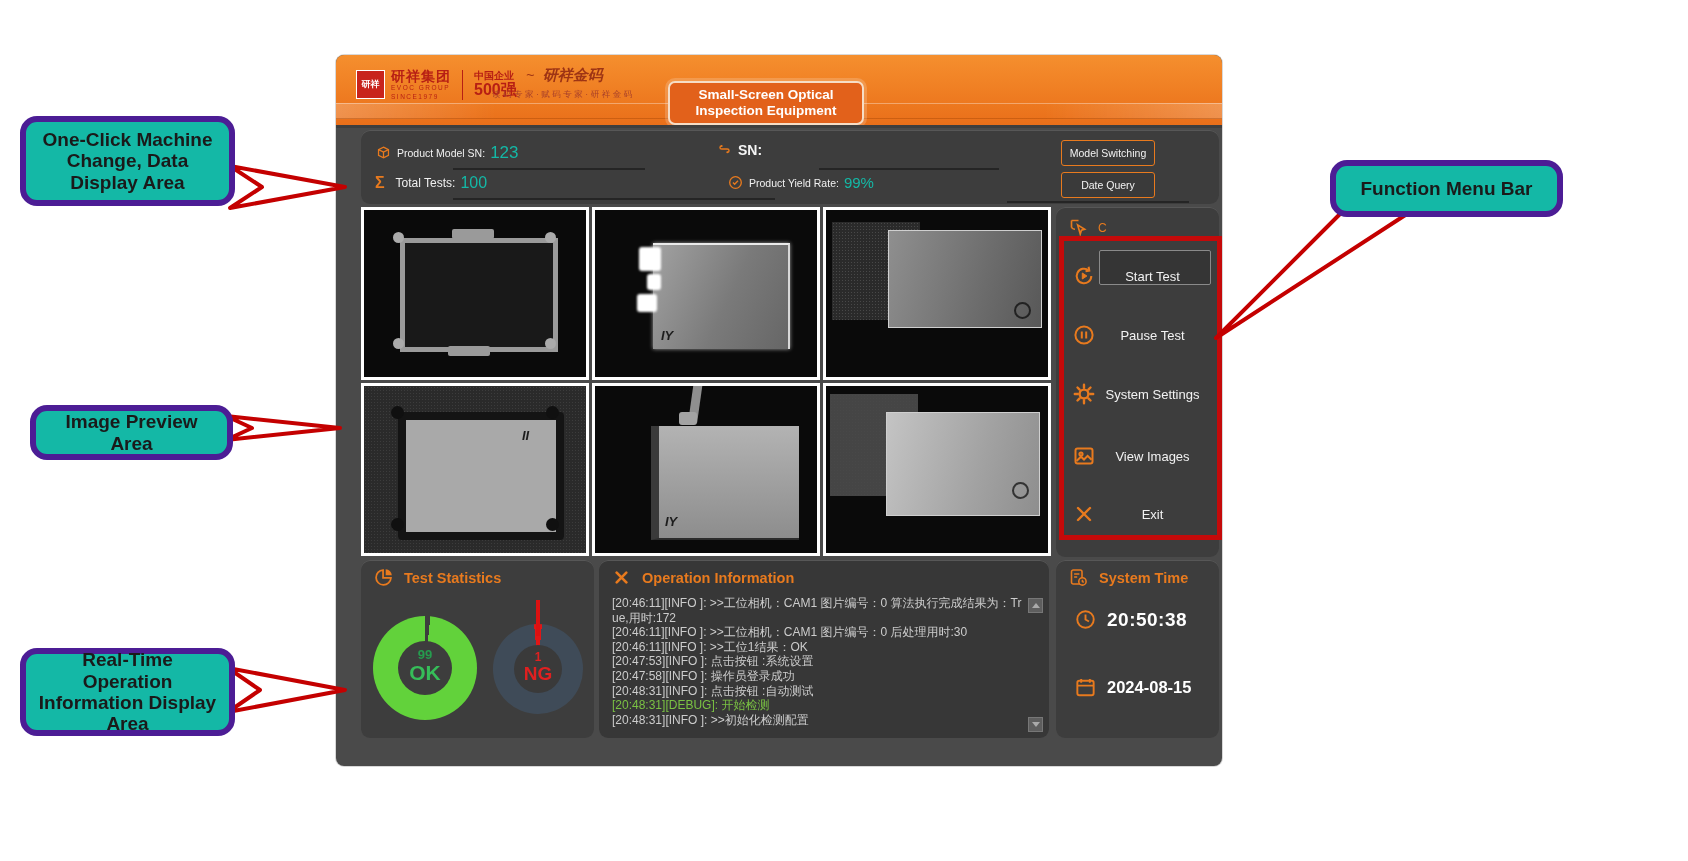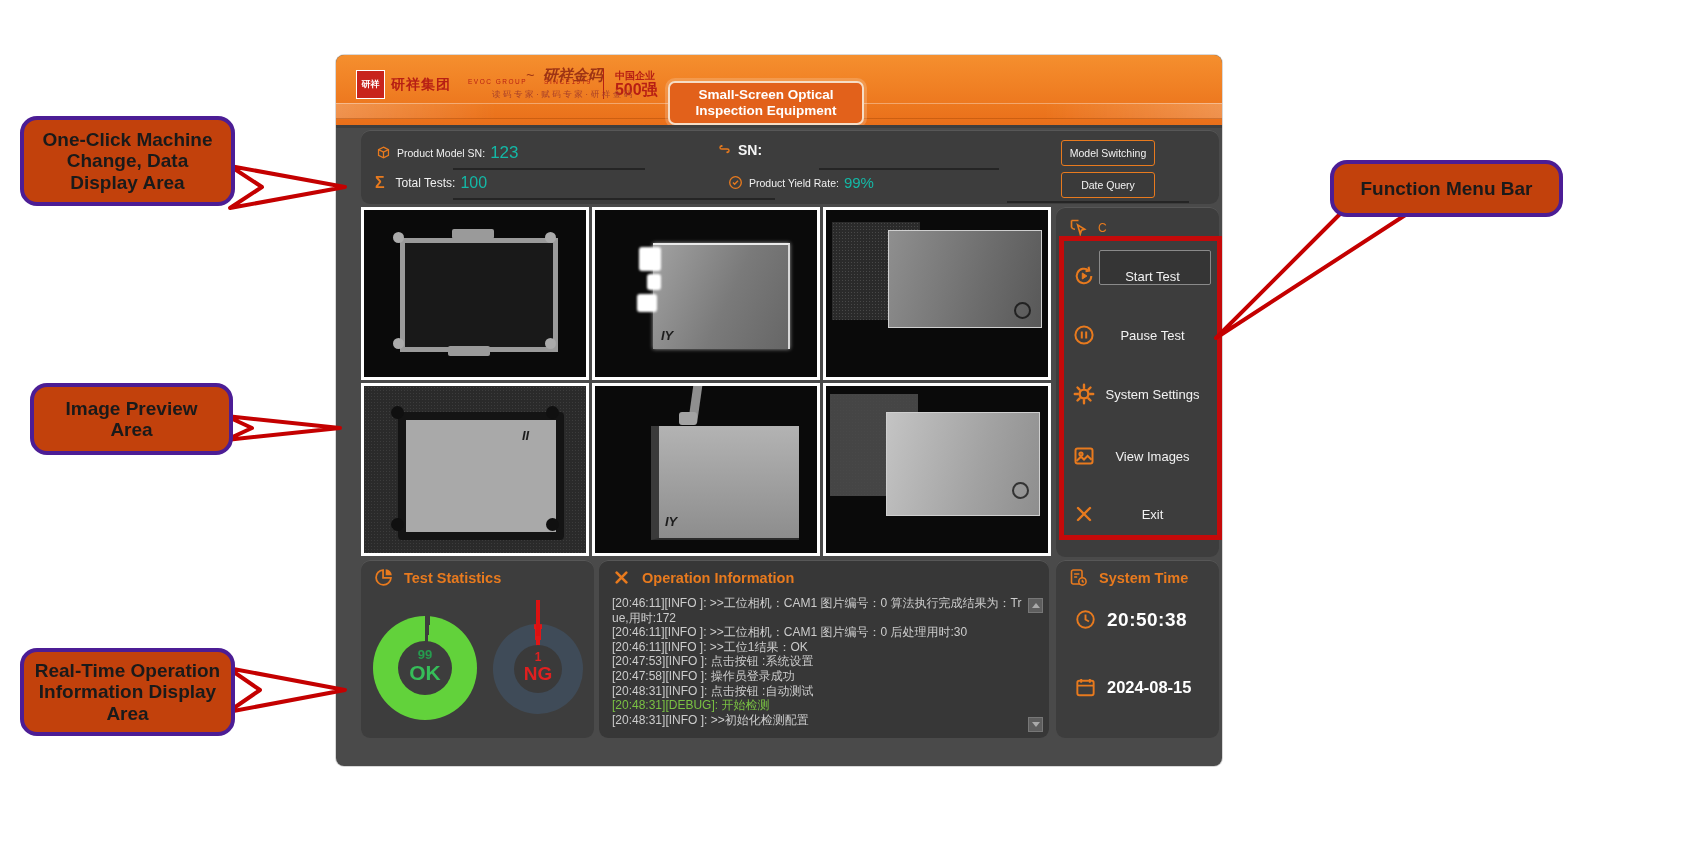--- a/index.html
+++ b/index.html
@@ -13,21 +13,21 @@
        background:linear-gradient(180deg,#f58f2e 0%,#ef7d22 55%,#e96f1a 100%);overflow:hidden;}
   .hdr-circuit{position:absolute;left:0;bottom:6px;width:100%;height:14px;
        background:linear-gradient(90deg,rgba(255,255,255,.22),rgba(255,255,255,0) 18%,rgba(255,255,255,0) 80%,rgba(255,255,255,.22));
        border-top:1px solid rgba(255,255,255,.35);border-bottom:1px solid rgba(150,60,0,.35);}
   .win-body{position:absolute;left:0;top:70px;width:886px;height:617px;background:#4a4a4a;border-top:3px solid #3e3e3e;}
 
   
   .logo{position:absolute;left:20px;top:14px;display:flex;align-items:center;gap:6px;}
   .logo-mark{width:27px;height:27px;background:#c8241c;color:#fff;font-size:9px;font-weight:bold;
        display:flex;align-items:center;justify-content:center;border:1px solid #fff;line-height:1;}
-  .logo-col{display:flex;line-height:1;gap:17px;}
+  .logo-col{display:flex;flex-direction:column;line-height:1;}
   .logo-name{color:#b71f14;font-weight:bold;font-size:14px;letter-spacing:1px;}
   .logo-sub{color:#b71f14;font-size:6.5px;letter-spacing:1.5px;margin-top:2px;}
   .logo-div{width:1px;height:30px;background:#b71f14;margin:0 5px;}
   .rank-col{display:flex;flex-direction:column;line-height:1;}
   .rank-top{color:#b71f14;font-size:10px;font-weight:bold;}
   .rank-bot{color:#b71f14;font-size:16px;font-weight:bold;margin-top:1px;}
   .brandline{position:absolute;left:190px;top:12px;line-height:1;}
   .brand-script{color:#9e3414;font-size:15px;font-weight:bold;font-style:italic;}
   .brand-flourish{color:#9e3414;font-size:14px;font-style:italic;margin-right:4px;}
   .tagline{position:absolute;left:156px;top:34px;color:#a8402a;font-size:8.5px;letter-spacing:2.5px;}
@@ -110,25 +110,25 @@
   .tri-down{width:0;height:0;border-left:4px solid transparent;border-right:4px solid transparent;border-top:5px solid #aaa;}
 
   .time-row{position:absolute;display:flex;align-items:center;gap:10px;color:#ffffff;}
   .time-txt{font-size:19px;font-weight:bold;letter-spacing:.5px;}
   .date-txt{font-size:16.5px;font-weight:bold;}
   .icon22{width:23px;height:23px;}
 
   
   .red-rect{position:absolute;left:1059px;top:236px;width:153px;height:294px;border:5px solid #c40a0a;z-index:5;}
   .tails{position:absolute;left:0;top:0;width:1688px;height:861px;z-index:6;pointer-events:none;}
-  .bubble{position:absolute;background:#c2410c;border:4px solid #4c1d95;border-radius:17px;z-index:7;
+  .bubble{position:absolute;background:#14b8a6;border:6px solid #4c1d95;border-radius:17px;z-index:7;
         display:flex;align-items:center;justify-content:center;text-align:center;
         color:#1a1a1a;font-size:19px;font-weight:600;line-height:1.12;padding:4px 10px;box-sizing:border-box;}
   .bubble1{left:20px;top:116px;width:215px;height:90px;}
-  .bubble2{left:30px;top:383px;width:203px;height:72px;}
+  .bubble2{left:30px;top:405px;width:203px;height:55px;}
   .bubble3{left:20px;top:648px;width:215px;height:88px;}
   .bubble4{left:1330px;top:160px;width:233px;height:57px;}
 </style>
 </head>
 <body>
 
 <div class="page">
 
   <div class="win">
 

